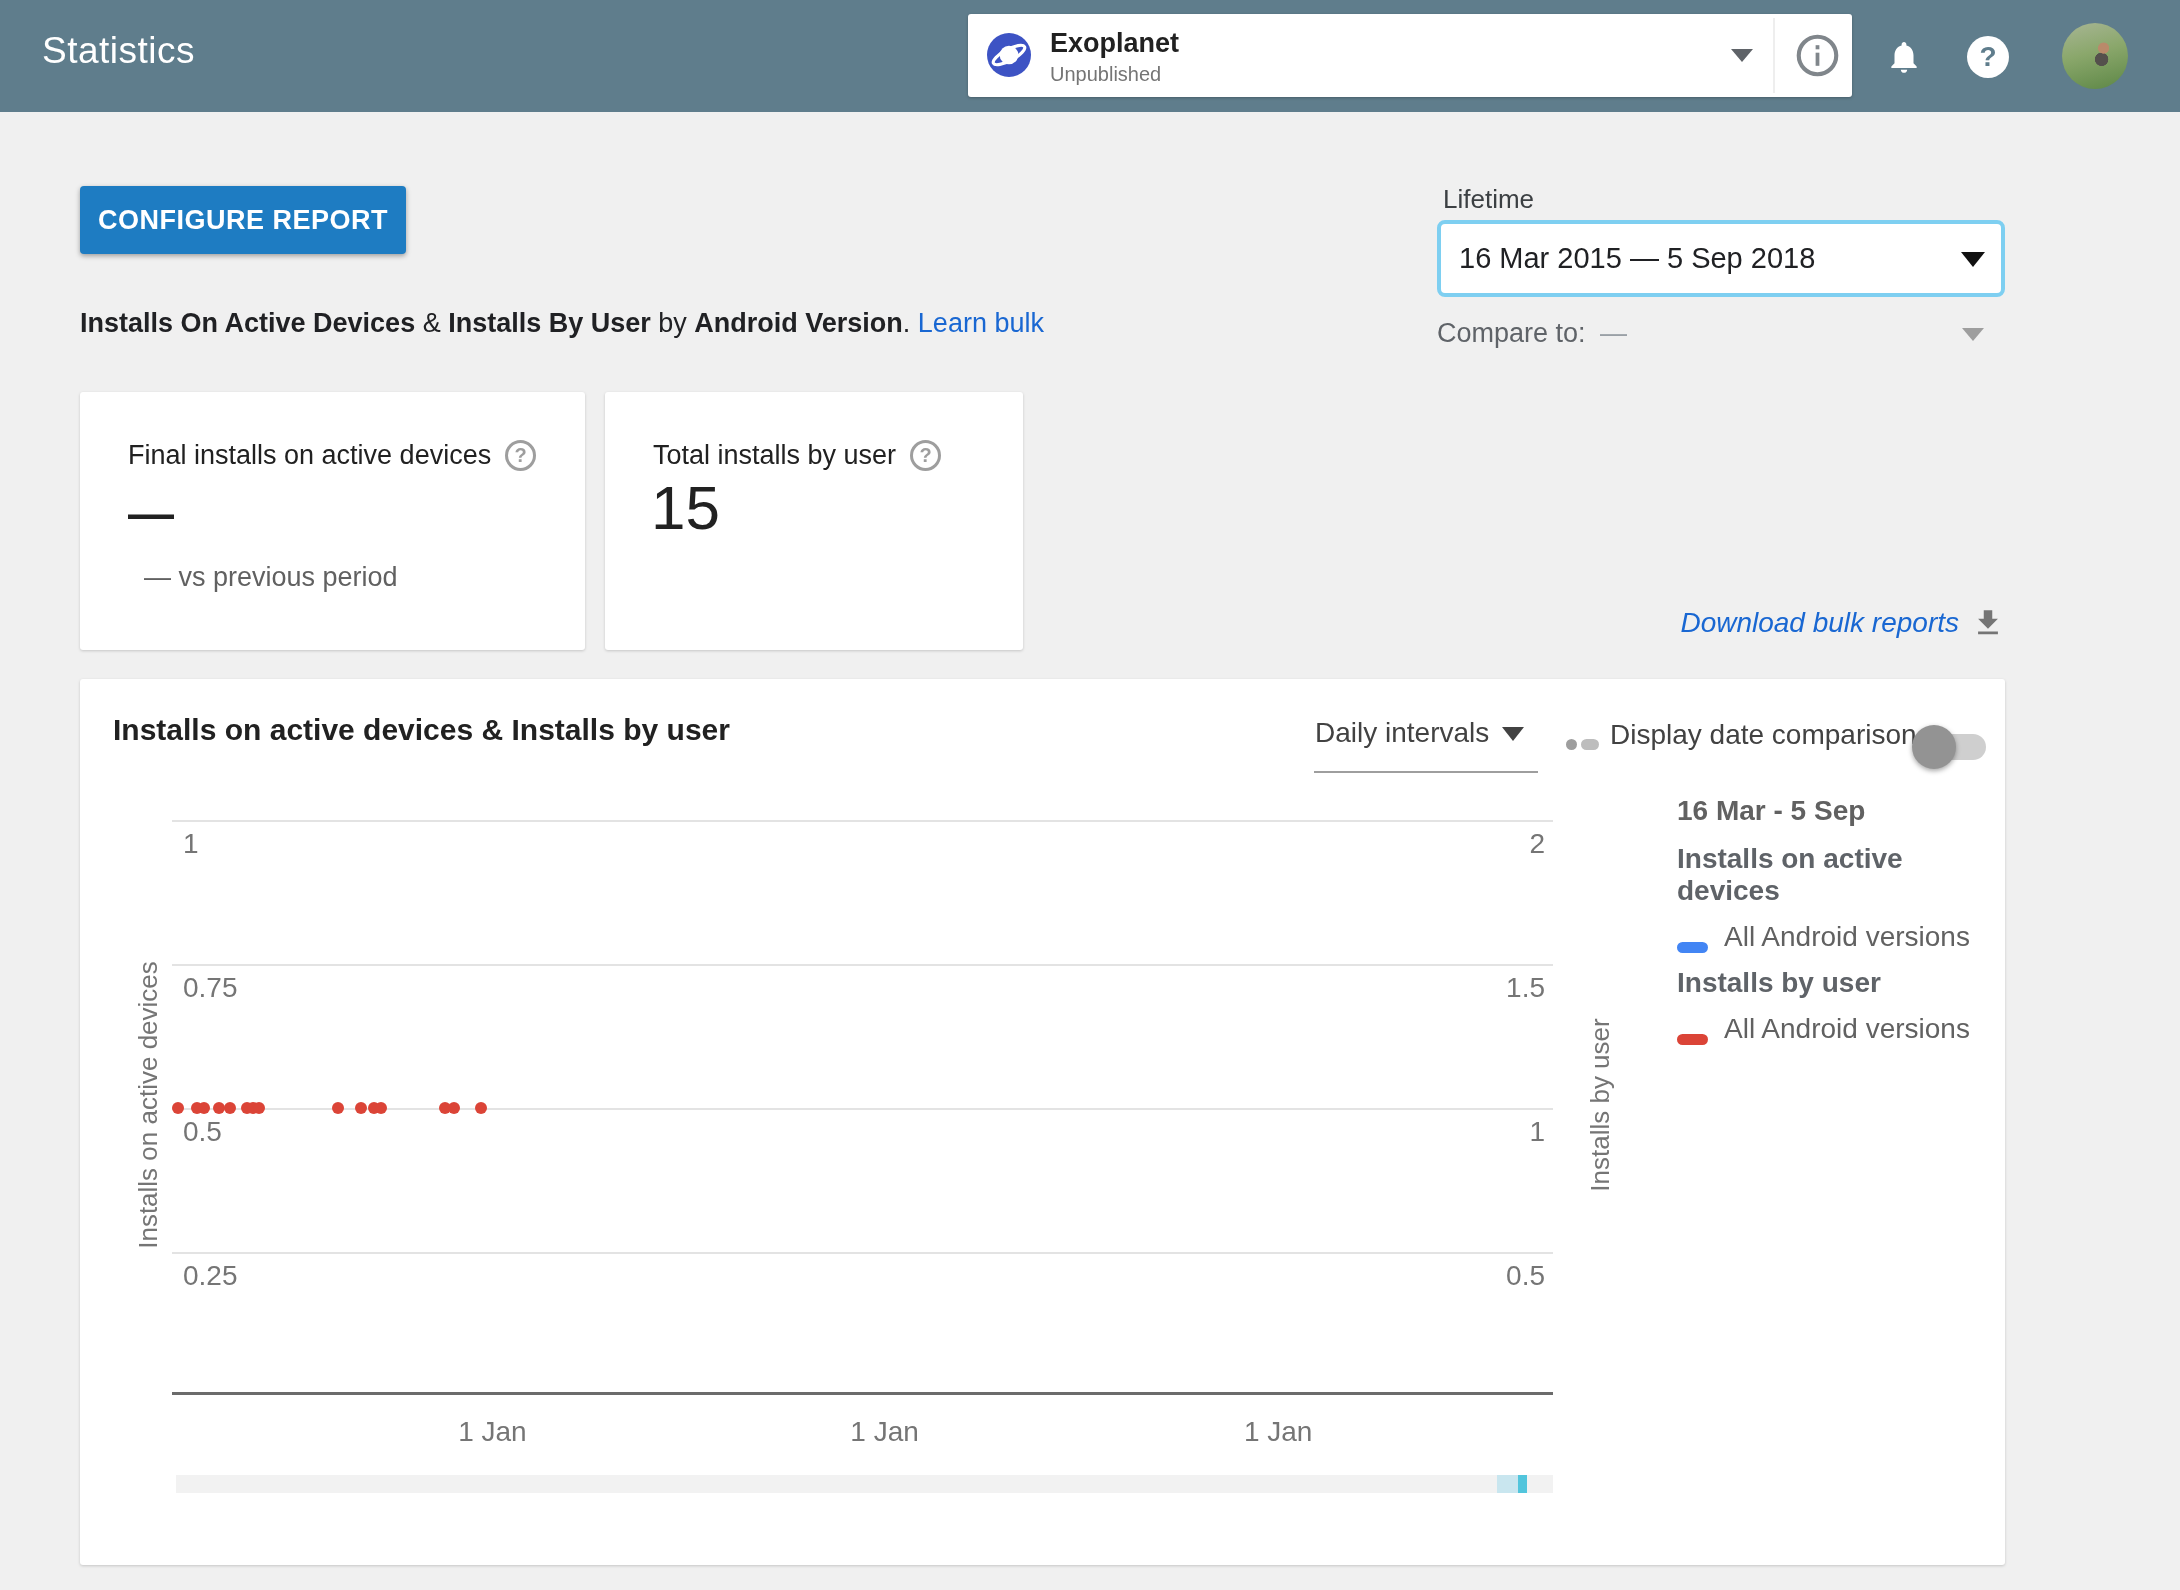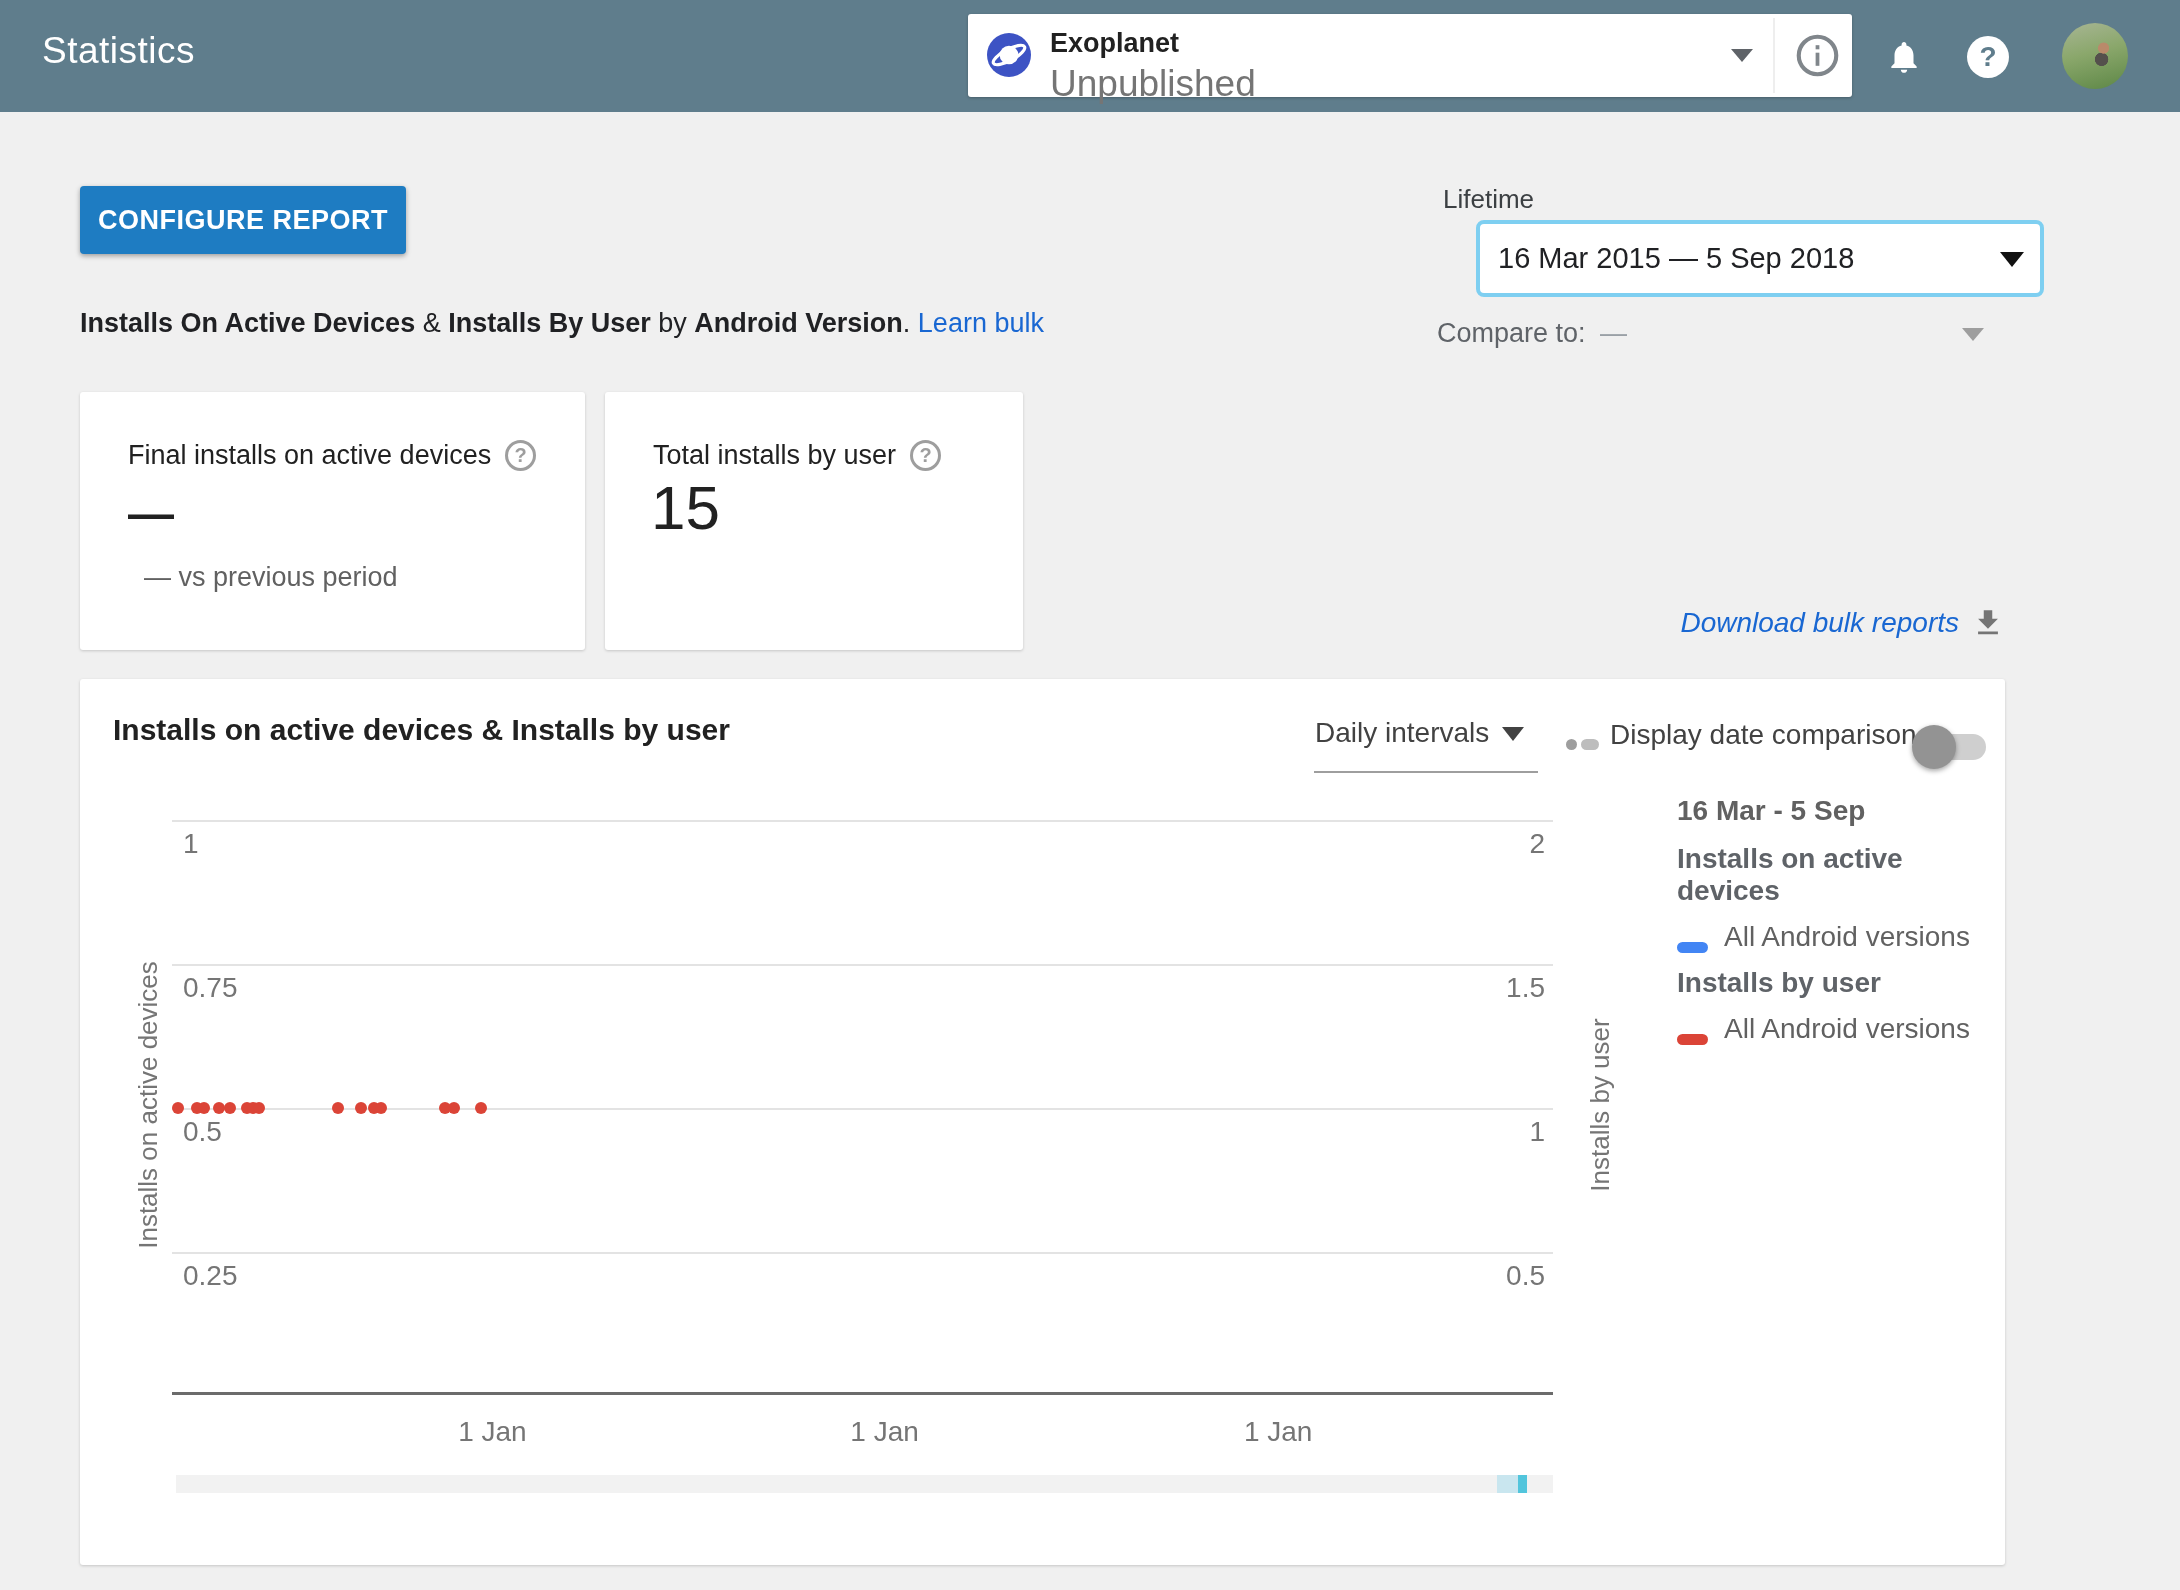--- a/index.html
+++ b/index.html
@@ -6,37 +6,37 @@
   html,body { width:2180px; height:1590px; }
   body { font-family:"Liberation Sans", sans-serif; background:#F0F0F0; overflow:hidden; }
   #stage { position:relative; width:2180px; height:1590px; background:#F0F0F0;padding-left:20px; }
 
   
   .header { position:absolute; left:0; top:0; width:2180px; height:112px; background:#5F7D8C; }
   .page-title { position:absolute; left:42px; top:30px; font-size:37px; font-weight:500; color:#FFFFFF; letter-spacing:0.5px; }
   .app-selector { position:absolute; left:968px; top:14px; width:884px; height:83px; background:#FFFFFF; border-radius:3px; box-shadow:0 1px 3px rgba(0,0,0,0.25); cursor:pointer; }
   .app-icon { position:absolute; left:19px; top:19px; width:44px; height:44px; border-radius:50%; background:#3D53C4; display:flex; align-items:center; justify-content:center; }
   .app-name { position:absolute; left:82px; top:14px; font-size:27px; font-weight:700; color:#212121; }
-  .app-status { position:absolute; left:82px; top:49px; font-size:37px; color:#757575; }
+  .app-status { position:absolute; left:82px; top:49px; font-size:20px; color:#757575; }
   .caret { width:0; height:0; border-left:11px solid transparent; border-right:11px solid transparent; border-top:13px solid #5F6368; }
   .selector-caret { position:absolute; left:763px; top:35px; }
   .selector-divider { position:absolute; left:805px; top:4px; width:2px; height:75px; background:#EEEEEE; }
   .info-icon { position:absolute; left:827px; top:19px; }
   .bell-icon { position:absolute; left:1885px; top:37px; }
   .help-circle { position:absolute; left:1967px; top:36px; width:42px; height:42px; border-radius:50%; background:#FFFFFF; display:flex; align-items:center; justify-content:center; font-size:28px; font-weight:700; color:#5F7D8C; cursor:pointer; }
   .avatar { position:absolute; left:2062px; top:23px; width:66px; height:66px; border-radius:50%; cursor:pointer;
             background:
               radial-gradient(circle at 63% 38%, #b98a6a 0 9%, rgba(0,0,0,0) 10%),
               radial-gradient(circle at 60% 55%, #54504c 0 12%, rgba(0,0,0,0) 13%),
               linear-gradient(165deg, #a8b694 0%, #8aa76b 45%, #5d8746 100%); }
 
   
   .configure-btn { position:absolute; left:80px; top:186px; width:326px; height:68px; background:#1E7CC2; border:none; border-radius:4px; box-shadow:0 2px 5px rgba(0,0,0,0.35); color:#FFFFFF; font-family:"Liberation Sans", sans-serif; font-size:27px; font-weight:700; letter-spacing:0.5px; cursor:pointer; }
   .lifetime-label { position:absolute; left:1443px; top:184px; font-size:26px; color:#3C4043; }
-  .date-select { position:absolute; left:1437px; top:220px; width:568px; height:77px; background:#FFFFFF; border:4px solid #7ECFF1; border-radius:8px; cursor:pointer;margin-left:39px; }
+  .date-select { position:absolute; left:1437px; top:220px; width:568px; height:77px; background:#FFFFFF; border:4px solid #7ECFF1; border-radius:8px; cursor:pointer; }
   .date-select-text { position:absolute; left:18px; top:18px; font-size:29px; color:#202124; }
   .date-caret { position:absolute; left:520px; top:28px; border-left:12px solid transparent; border-right:12px solid transparent; border-top:15px solid #111111; }
   .compare-row { position:absolute; left:1437px; top:318px; width:568px; height:40px; }
   .compare-label { position:absolute; left:0; top:0; font-size:27px; color:#5F6368; }
   .compare-value { position:absolute; left:163px; top:0; font-size:27px; color:#9AA0A6; }
   .compare-caret { position:absolute; left:525px; top:10px; border-left:11px solid transparent; border-right:11px solid transparent; border-top:13px solid #9E9E9E; cursor:pointer; }
 
   
   .subtitle { position:absolute; left:80px; top:308px; font-size:27px; color:#202124; }
   .subtitle b { font-weight:700; }

